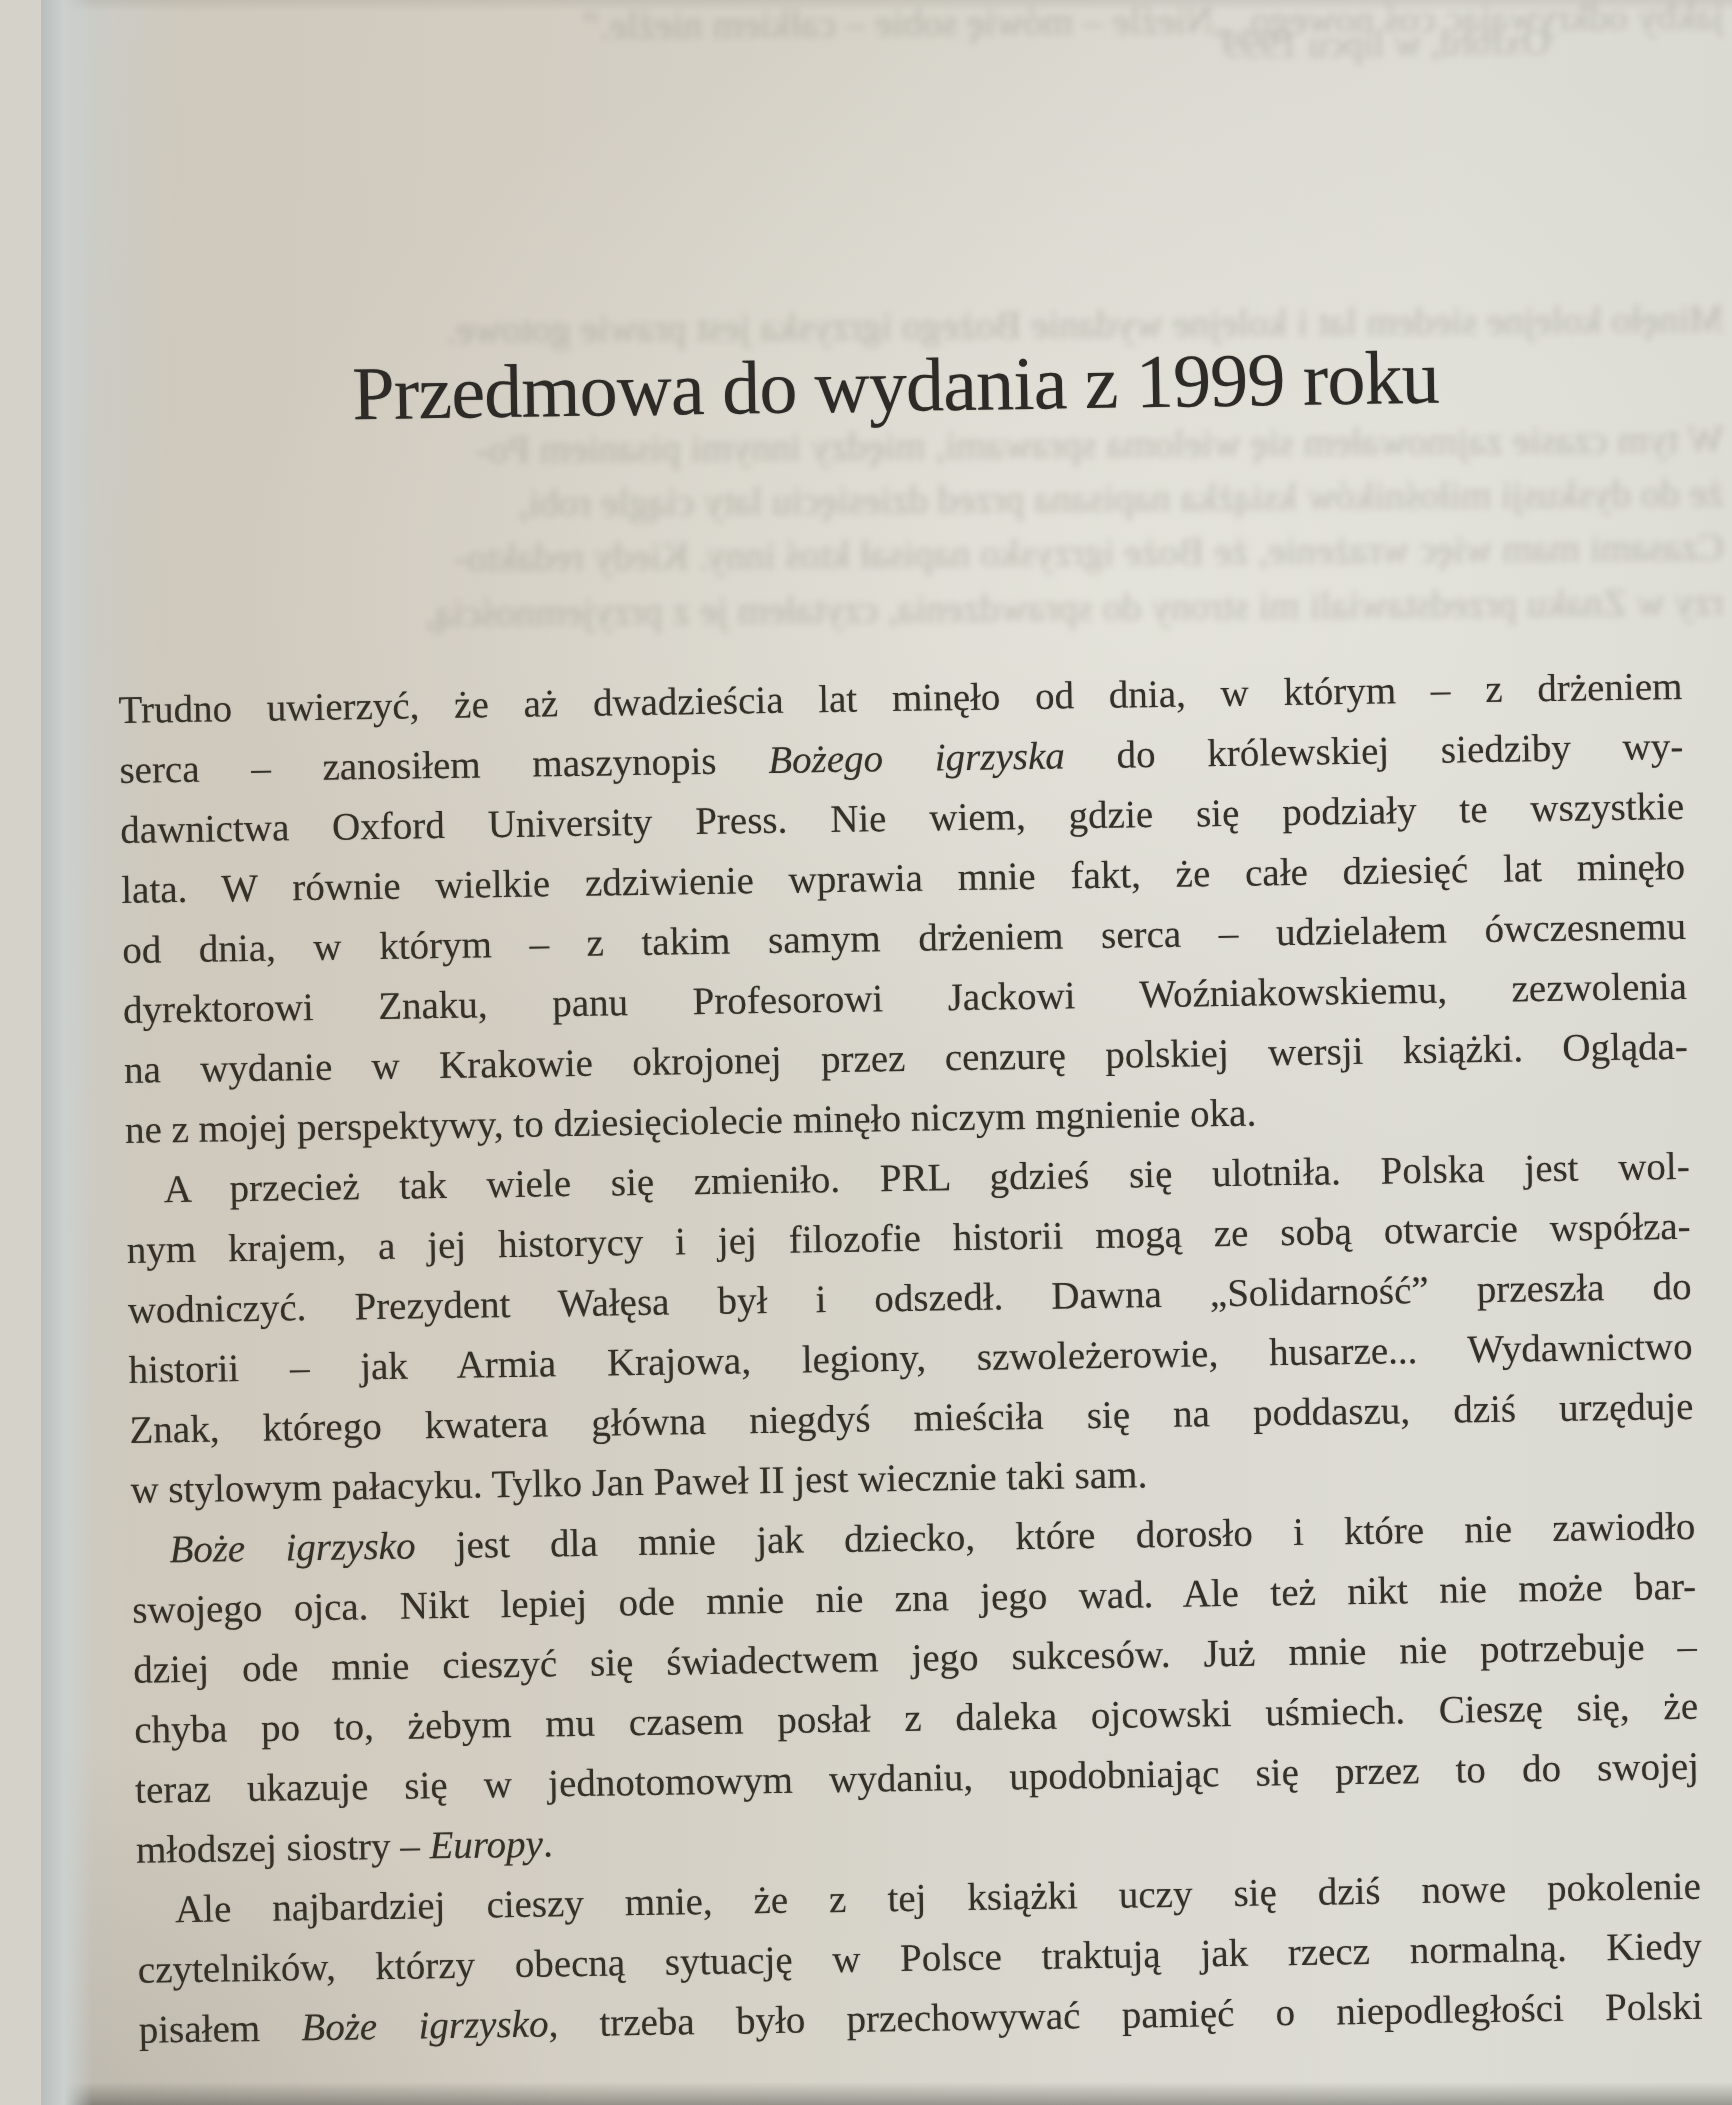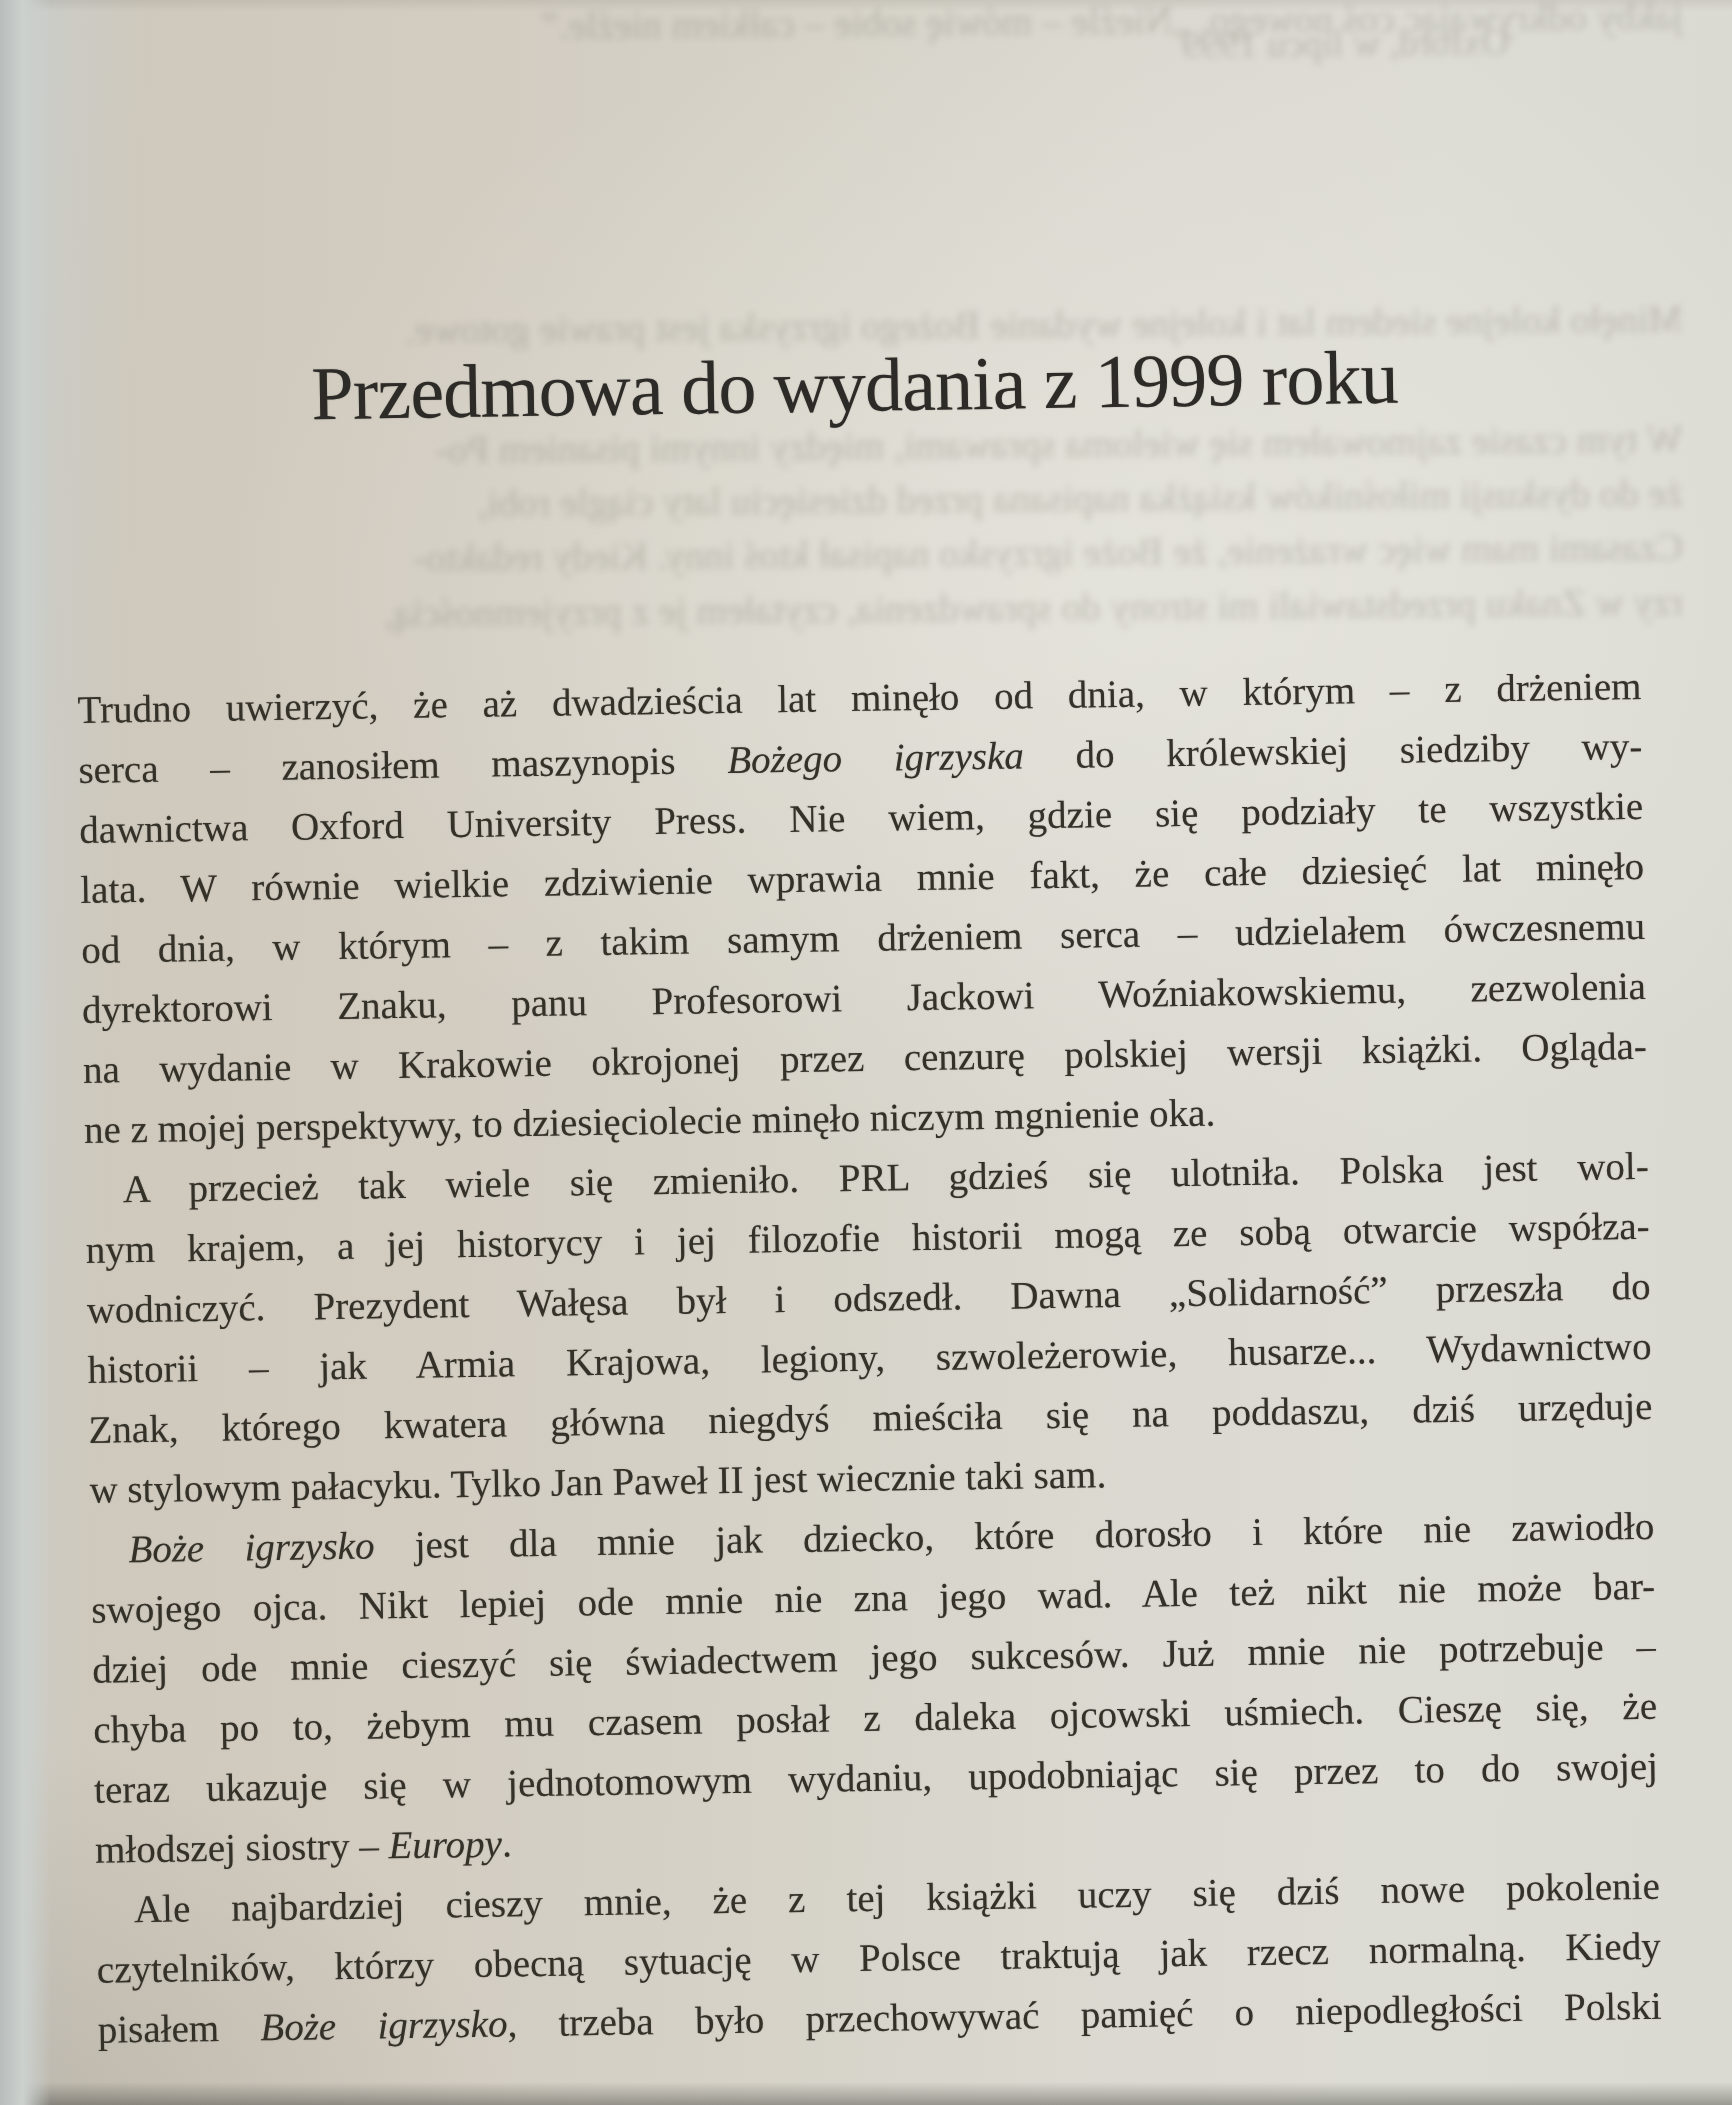--- a/index.html
+++ b/index.html
@@ -13,20 +13,21 @@
     position:absolute;inset:0;
     background-color:#d5d2c9;
     background-image:
       linear-gradient(180deg, rgba(0,0,0,0) 98.9%, rgba(45,44,40,0.38) 100%),
       linear-gradient(180deg, rgba(110,105,95,0.14) 0px, rgba(110,105,95,0) 11.5px),
       radial-gradient(1234px 822px at 64% 28%, rgba(238,238,230,0.50), rgba(238,238,230,0) 72%),
       radial-gradient(740px 576px at 0% 102%, rgba(88,86,80,0.16), rgba(88,86,80,0) 70%),
       linear-gradient(92deg,
         #c1c6c5 0%, #cbccc7 2.6%, #cfc9bd 8%, #d2ccc1 26%,
         #d6d2c8 45%, #dad8cf 62%, #dddcd4 80%, #dbdad2 100%);
+    margin-left: 41px;
   }
   
   .page-edge{
     position:absolute;left:0;top:0;width:51px;height:100%;
     background:linear-gradient(90deg,#b9bebd 0%, #ccd1ce 45%, rgba(205,206,200,0) 100%);
   }
   
   .bleed{position:absolute;inset:0;opacity:.42;filter:blur(3.7px);pointer-events:none;}
   .bleed-line{
     position:absolute;left:48px;width:1635px;height:46px;overflow:hidden;

